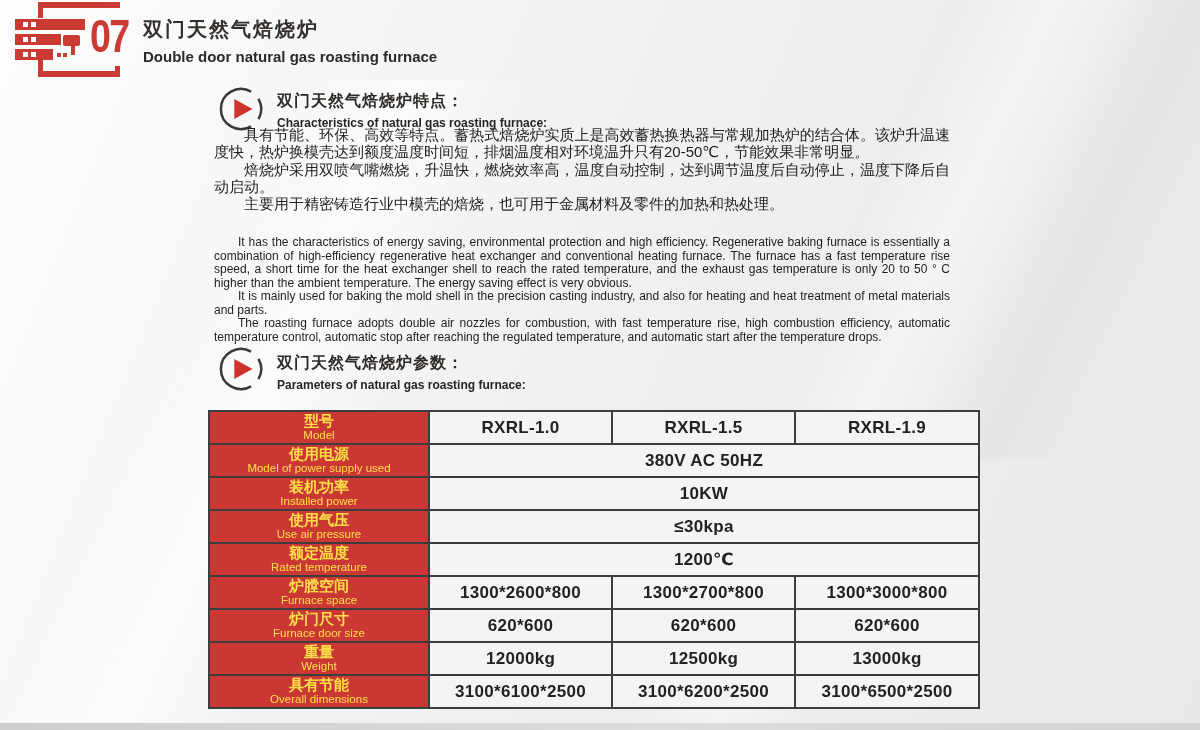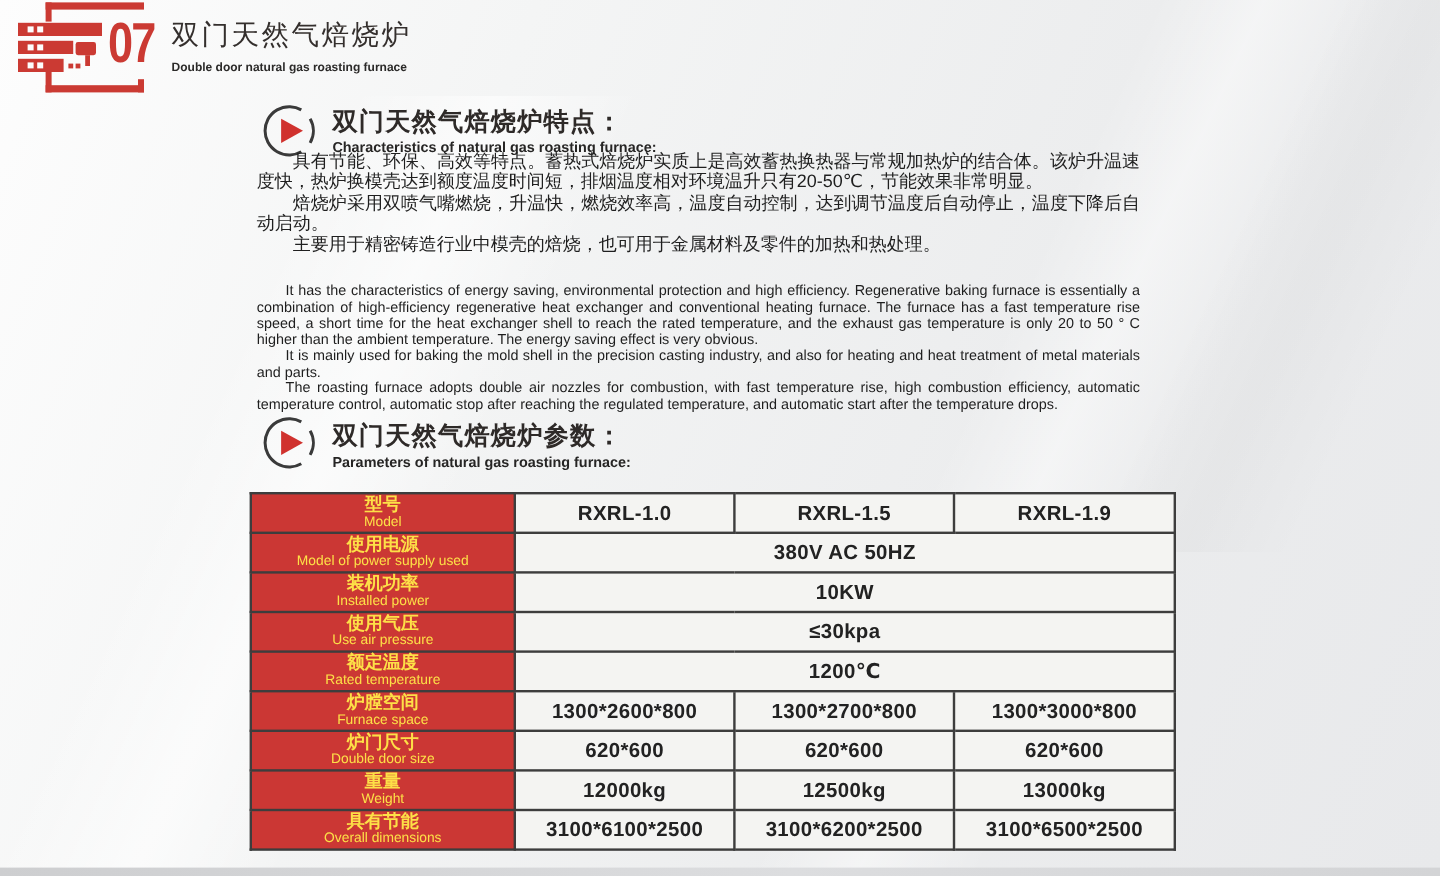--- a/index.html
+++ b/index.html
@@ -23,26 +23,26 @@
 
   
   .logo { position:absolute; left:14px; top:0; width:130px; height:82px; }
   .logo .blk { position:absolute; background:#cb3a33; }
   .logo .sq  { position:absolute; background:#fdfdfd; width:5px; height:5px; top:3px; }
   .logo .num { position:absolute; left:76px; top:13px; color:#cb3a33;
     font-size:47px; line-height:46px; font-weight:800; letter-spacing:-2px;
     transform:scaleX(.8); transform-origin:left top; }
 
   .title-block { position:absolute; left:143px; top:12px; }
-  .title-cn { font-size:23px; font-weight:400; color:#342f2d; letter-spacing:2px; line-height:34px; }
-  .title-en { font-size:10px; font-weight:700; color:#2b2a29; line-height:18px; margin-top:2px; }
+  .title-cn { font-size:20px; font-weight:700; color:#342f2d; letter-spacing:2px; line-height:34px; }
+  .title-en { font-size:15px; font-weight:700; color:#2b2a29; line-height:18px; margin-top:2px; }
 
   
   .sec-icon { position:absolute; width:46px; height:46px; }
-  .sec-head-cn { position:absolute; font-size:21px; font-weight:800; color:#2e2a28; letter-spacing:1px; line-height:26px;font-family:Liberation Serif, serif; }
+  .sec-head-cn { position:absolute; font-size:16px; font-weight:800; color:#2e2a28; letter-spacing:1px; line-height:26px; }
   .sec-head-en { position:absolute; font-size:12px; font-weight:700; color:#262524; line-height:18px; }
 
   
   .paras-cn { position:absolute; left:214px; top:126px; width:736px; }
   .paras-cn p { font-size:15px; line-height:17.3px; color:#1f1f1f;
     text-align:justify; text-indent:2em; }
   .paras-en { position:absolute; left:214px; top:221px; width:736px;margin-top:15px; }
   .paras-en p { font-size:12px; line-height:13.5px; color:#1e1e1e;
     text-align:justify; text-indent:2em; }
 
@@ -171,21 +171,21 @@
           <span class="lbl-cn">炉膛空间</span>
           <span class="lbl-en">Furnace space</span>
         </td>
         <td class="val">1300*2600*800</td>
         <td class="val">1300*2700*800</td>
         <td class="val">1300*3000*800</td>
       </tr>
       <tr>
         <td class="label">
           <span class="lbl-cn">炉门尺寸</span>
-          <span class="lbl-en">Double door size</span>
+          <span class="lbl-en">Furnace door size</span>
         </td>
         <td class="val">620*600</td>
         <td class="val">620*600</td>
         <td class="val">620*600</td>
       </tr>
       <tr>
         <td class="label">
           <span class="lbl-cn">重量</span>
           <span class="lbl-en">Weight</span>
         </td>

